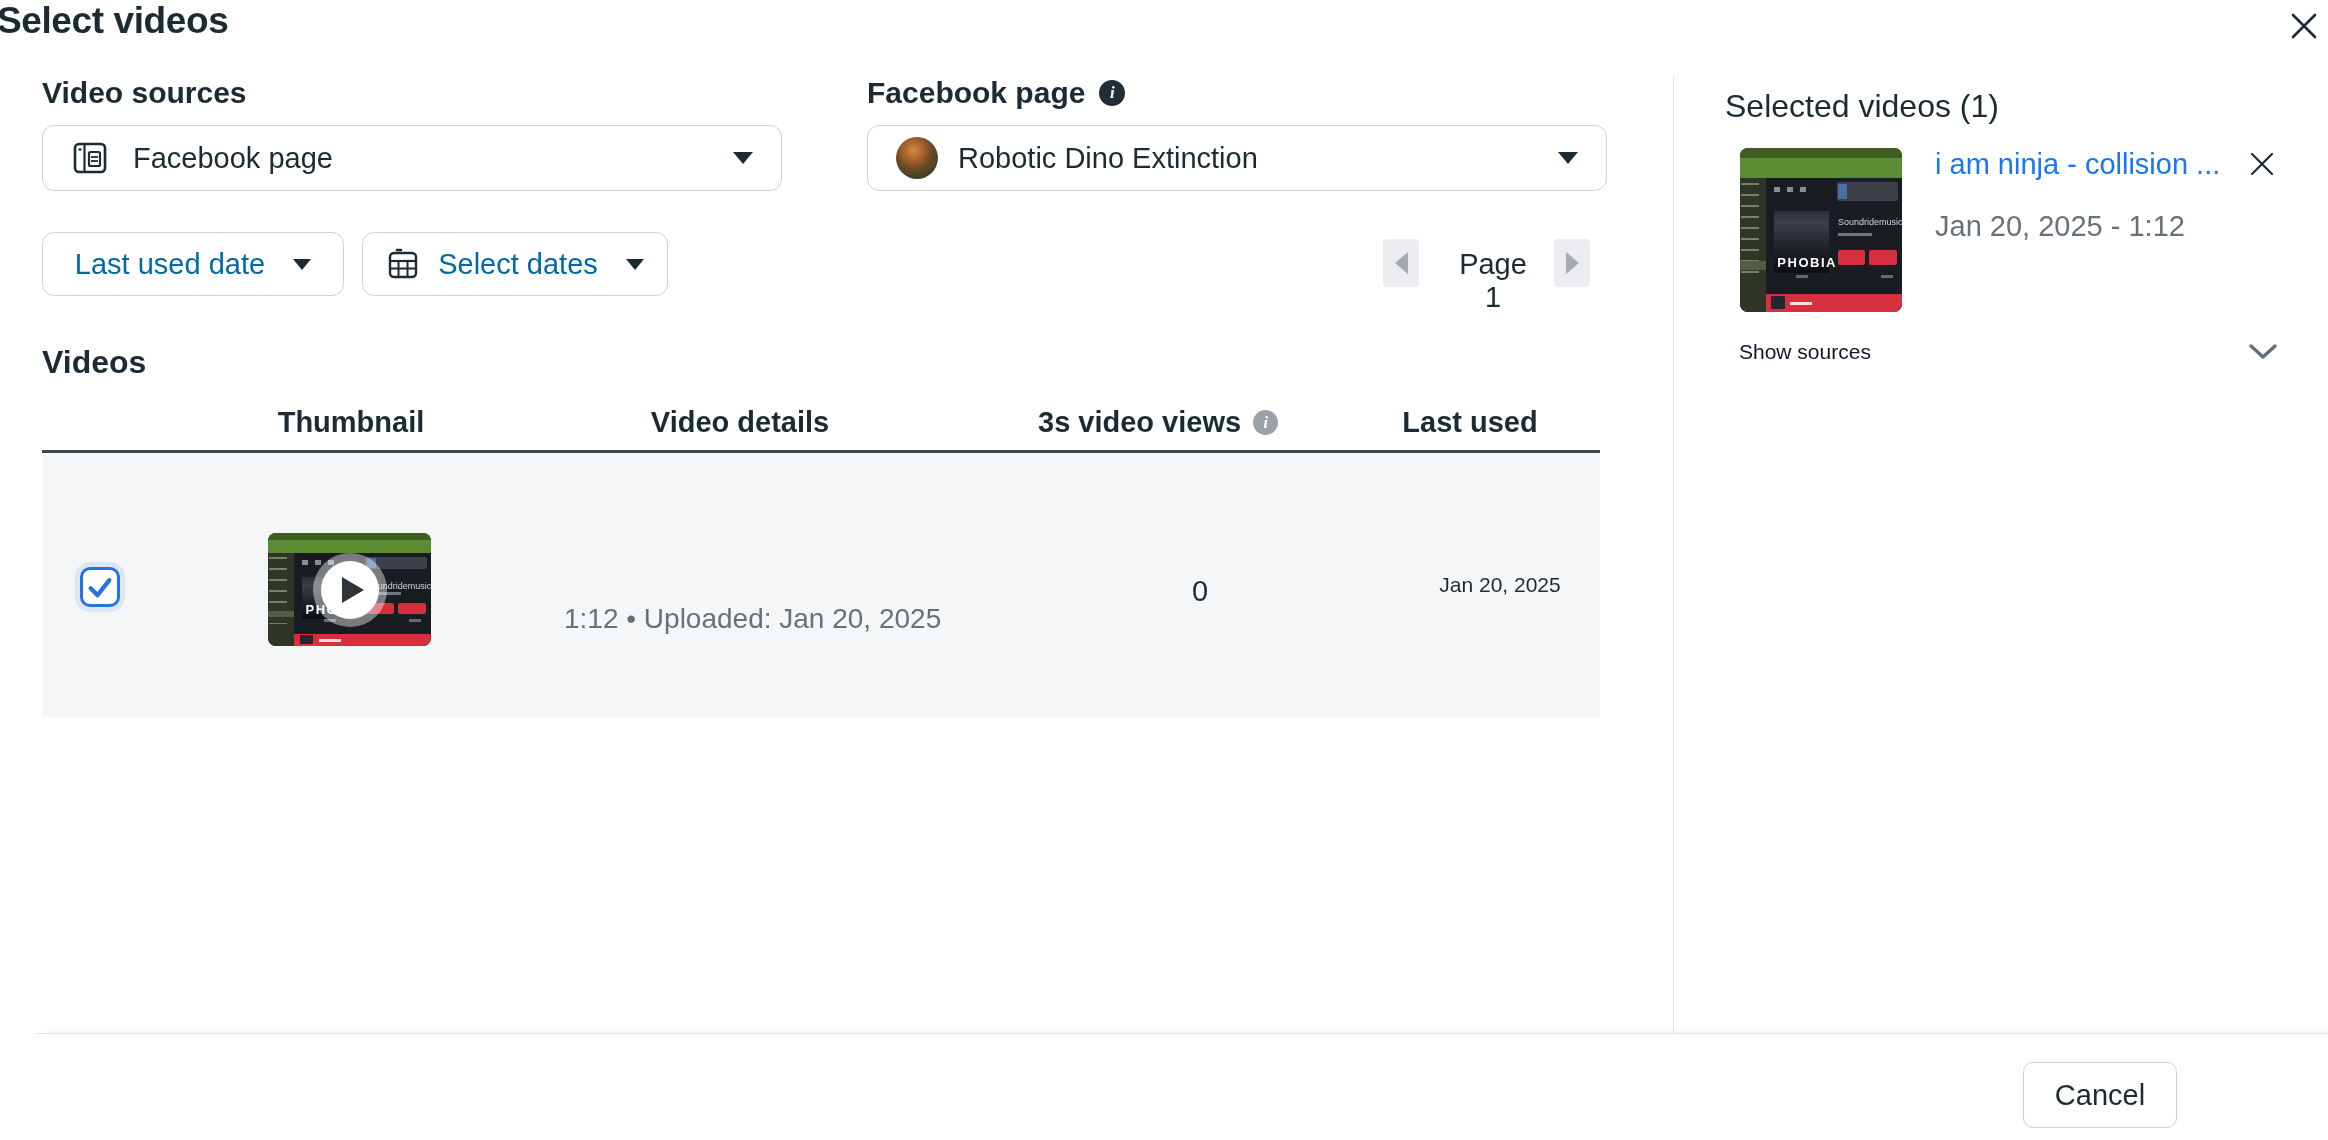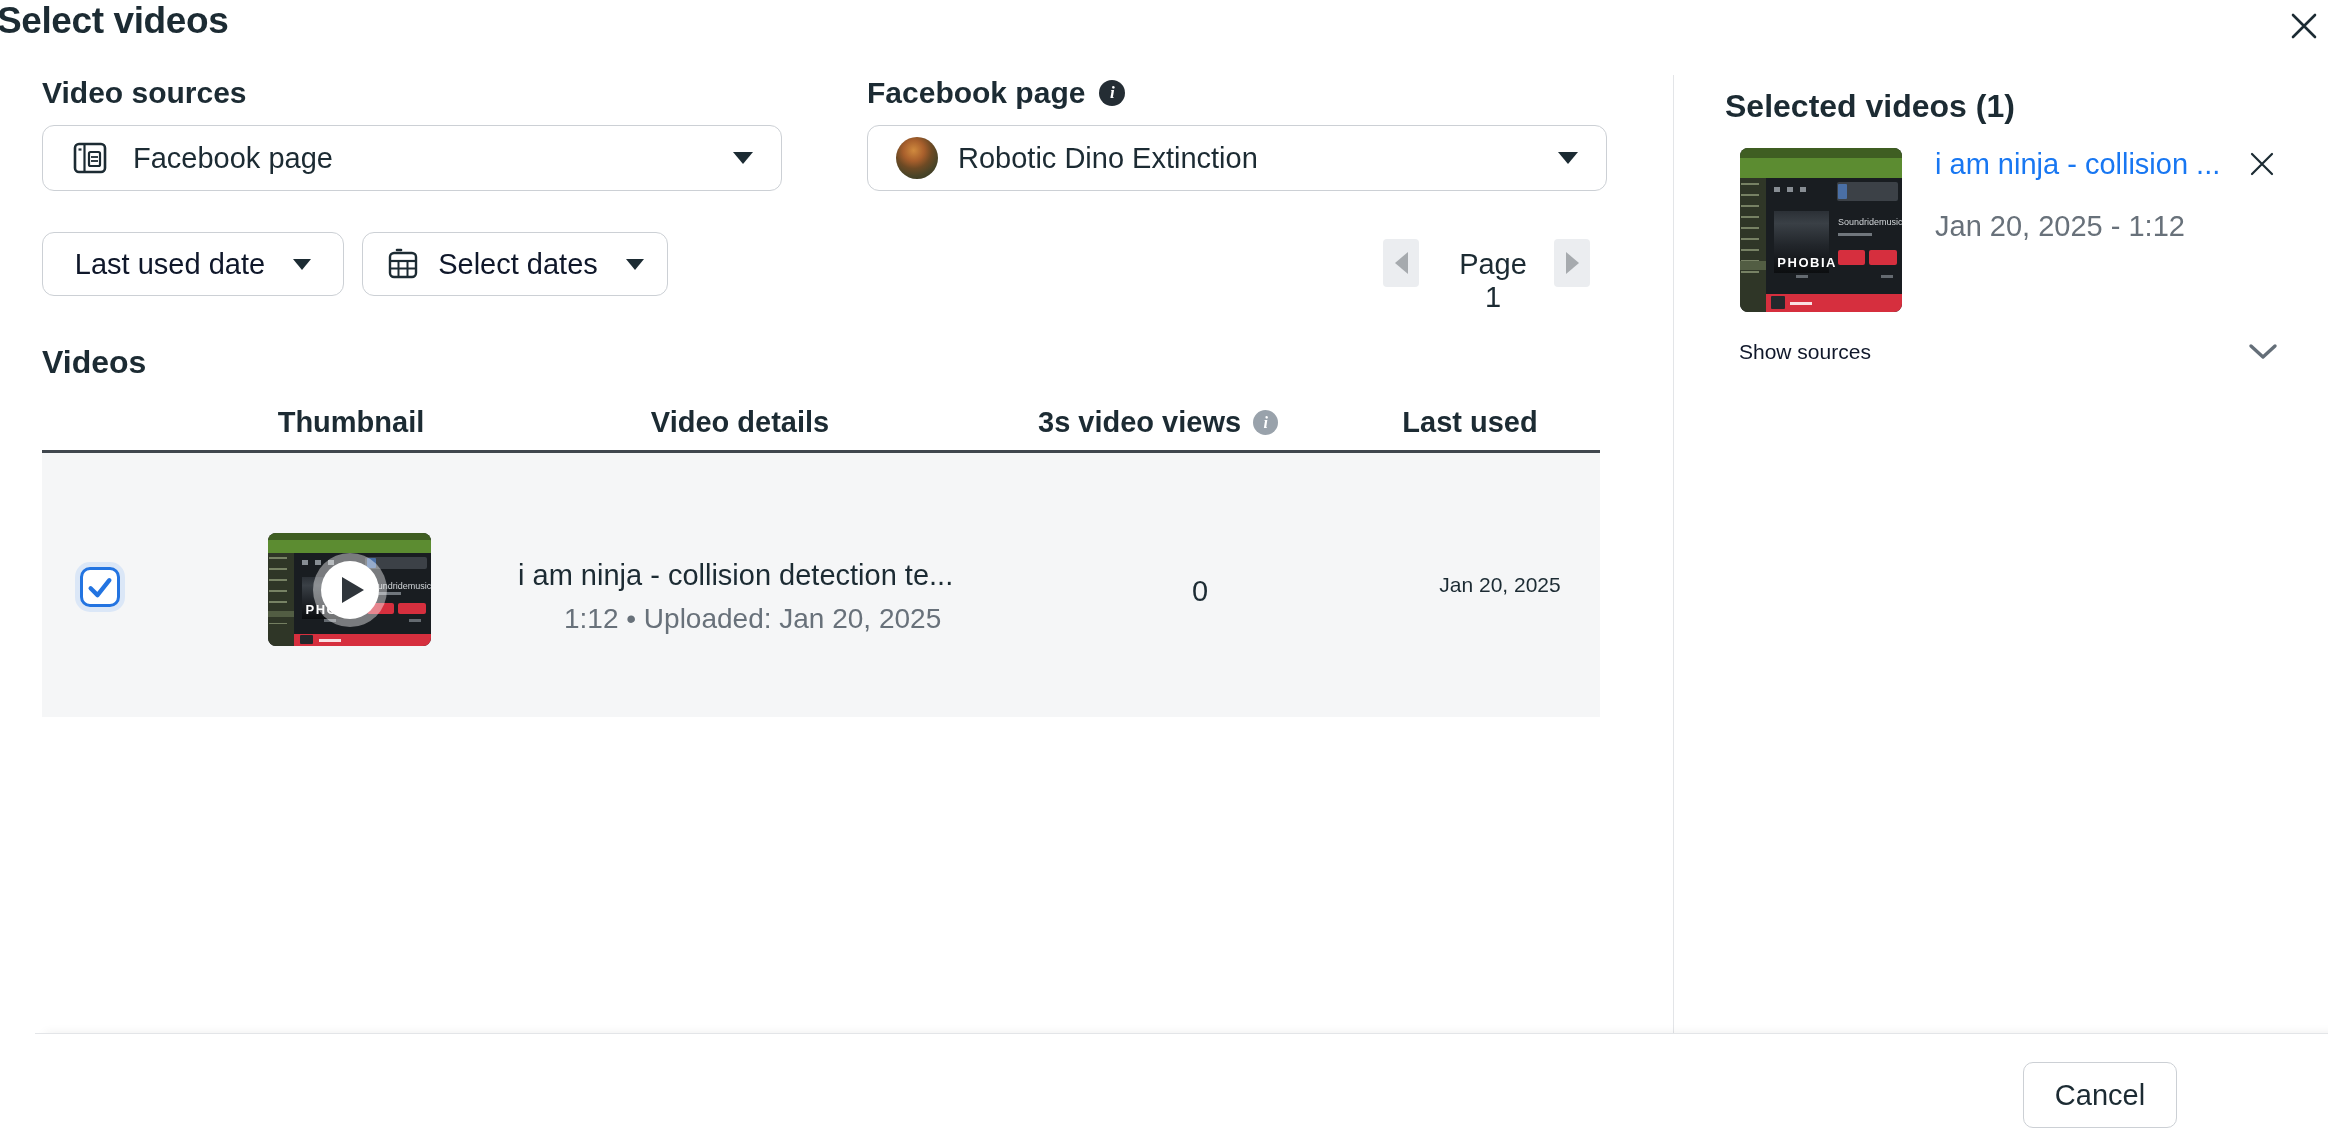--- a/index.html
+++ b/index.html
@@ -29,21 +29,21 @@
   .select-box .value { font-size:29px; color:#1c2b33; }
   .caret { width:0; height:0; border-left:10px solid transparent; border-right:10px solid transparent;
            border-top:12px solid #1c2b33; margin-left:auto; }
   .caret.inline { margin-left:18px; border-left-width:9px; border-right-width:9px; border-top-width:11px; }
   .src-icon { margin-right:24px; flex:0 0 auto; }
   .avatar { width:42px; height:42px; border-radius:50%; margin-right:20px; flex:0 0 auto;
             background:radial-gradient(circle at 42% 32%, #d08a3e 0%, #a85f2c 28%, #6e4a24 48%, #4a4427 68%, #2d3322 100%); }
 
   
   .pill { display:flex; align-items:center; justify-content:center; height:64px; border:1.5px solid #ccd0d5;
-          border-radius:12px; background:#fff; font-size:29px; font-weight:500; color:#0f172a;
+          border-radius:12px; background:#fff; font-size:29px; font-weight:500; color:#0369a1;
           font-family:inherit; cursor:pointer; gap:10px; }
   .pill-sort { left:42px; top:232px; width:302px; }
   .pill-dates { left:362px; top:232px; width:306px; }
   .cal-icon { margin-right:8px; }
 
   
   .pg-btn { width:36px; height:48px; background:#ebedf0; border:none; border-radius:4px; cursor:pointer;
             display:flex; align-items:center; justify-content:center; }
   .pg-prev { left:1383px; top:239px; }
   .pg-next { left:1554px; top:239px; }
@@ -98,21 +98,21 @@
   .mt-bthumb { position:absolute; left:4%; top:14%; width:10%; height:72%; background:#24282c; border-radius:1px; }
   .mt-btext { position:absolute; left:18%; top:42%; width:16%; height:3px; background:rgba(255,255,255,0.85); }
   .mt-play { position:absolute; left:50%; top:50%; width:58px; height:58px; margin:-29px 0 0 -29px;
              background:#fff; border-radius:50%; box-shadow:0 0 0 8px rgba(255,255,255,0.42);
              display:flex; align-items:center; justify-content:center; }
   .mt-play-tri { width:0; height:0; border-top:13px solid transparent; border-bottom:13px solid transparent;
                  border-left:22px solid #2f353b; margin-left:6px; }
 
   
   .v-divider { left:1673px; top:75px; width:1px; height:958px; background:#e3e5e8; }
-  .panel-heading { left:1725px; top:88px; font-size:32px; font-weight:700; }
+  .panel-heading { left:1725px; top:88px; font-size:32px; font-weight:400; }
   .sel-title { left:1935px; top:148px; width:300px; font-size:29px; color:#1877f2; cursor:pointer; white-space:nowrap; }
   .sel-remove { left:2240px; top:142px; width:44px; height:44px; background:none; border:none; cursor:pointer;
                 display:flex; align-items:center; justify-content:center; }
   .sel-meta { left:1935px; top:210px; font-size:29px; color:#68717a; }
   .show-sources { left:1739px; top:340px; width:540px; display:flex; align-items:center; cursor:pointer; }
   .show-sources span { font-size:21px; color:#0f172a; }
   .chev { margin-left:auto; }
 
   
   .footer { left:0; top:1033px; width:2328px; height:107px; background:#fff; border-top:1px solid #e3e5e8;
@@ -219,21 +219,20 @@
         <div class="mt-cols"></div>
       </div>
       <div class="mt-bottom">
           <div class="mt-bthumb"></div>
           <div class="mt-btext"></div>
         </div>
       <div class="mt-play">
           <div class="mt-play-tri"></div>
         </div>
     </div>
-    <div class="abs row-title">i am ninja - collision detection te...</div>
     <div class="abs row-meta">1:12 • Uploaded: Jan 20, 2025</div>
     <div class="abs row-views">0</div>
     <div class="abs row-last">Jan 20, 2025</div>
   </div>
 
   <div class="abs v-divider"></div>
   <div class="abs panel-heading">Selected videos (1)</div>
 
   <div class="abs thumb thumb-side">
     <div class="mt-top"></div>

